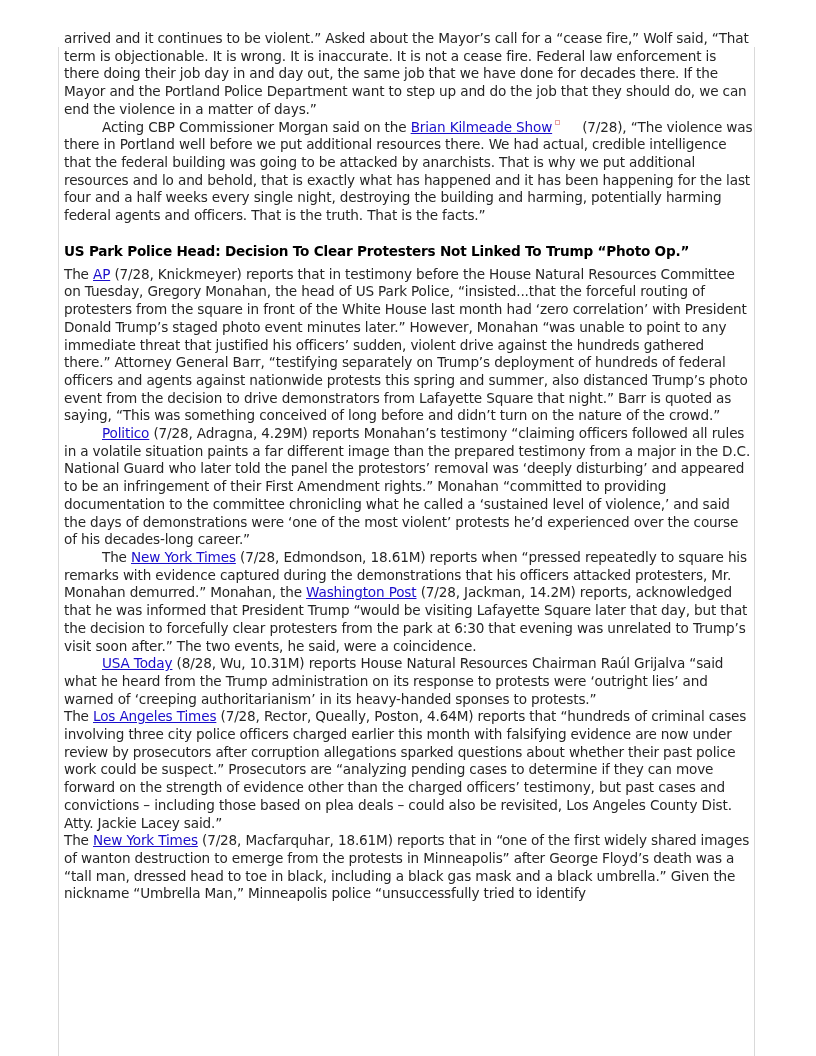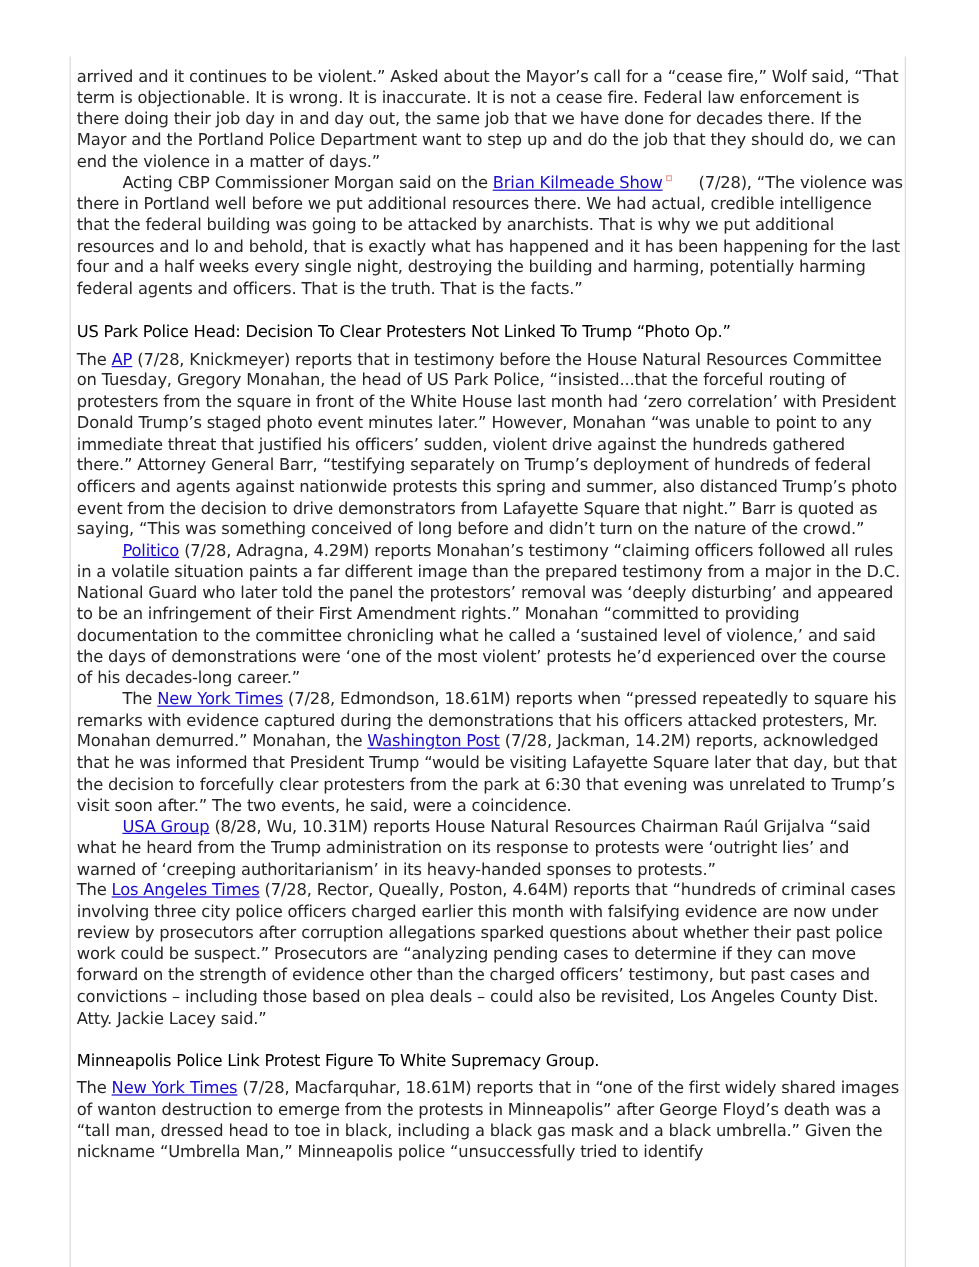--- a/index.html
+++ b/index.html
@@ -21,35 +21,35 @@
       top: 47px;
       width: 697px;
       height: 1010px;
       border-left: 1px solid #d9d9d9;
       border-right: 1px solid #d9d9d9;
       box-sizing: border-box;
     }
     .content {
       position: absolute;
       left: 64px;
-      top: 56px;
+      top: 30px;
       width: 690px;
       font-size: 13.6px;
       line-height: 17.7px;
       letter-spacing: -0.15px;
     }
     p {
       margin: 0;
     }
     p.indent {
       text-indent: 38px;
     }
     h2 {
       font-size: 13.6px;
-      font-weight: normal;
+      font-weight: bold;
       color: #000000;
       margin: 14px 0 6px 0;
       line-height: 18px;
       letter-spacing: -0.2px;
     }
     a {
       color: #1a0dcc;
       text-decoration: underline;
     }
     .marker {
@@ -70,20 +70,19 @@
 
 <div class="content">
 
   <p>arrived and it continues to be violent.” Asked about the Mayor’s call for a “cease fire,” Wolf said, “That term is objectionable. It is wrong. It is inaccurate. It is not a cease fire. Federal law enforcement is there doing their job day in and day out, the same job that we have done for decades there. If the Mayor and the Portland Police Department want to step up and do the job that they should do, we can end the violence in a matter of days.”</p>
   <p class="indent"><span>Acting CBP Commissioner Morgan said on the </span><a href="#">Brian Kilmeade Show</a><span class="marker"></span><span>(7/28), “The violence was there in Portland well before we put additional resources there. We had actual, credible intelligence that the federal building was going to be attacked by anarchists. That is why we put additional resources and lo and behold, that is exactly what has happened and it has been happening for the last four and a half weeks every single night, destroying the building and harming, potentially harming federal agents and officers. That is the truth. That is the facts.”</span></p>
 
   <h2 style="margin-top:17px;">US Park Police Head: Decision To Clear Protesters Not Linked To Trump “Photo Op.”</h2>
   <p><span>The </span><a href="#">AP</a><span> (7/28, Knickmeyer) reports that in testimony before the House Natural Resources Committee on Tuesday, Gregory Monahan, the head of US Park Police, “insisted...that the forceful routing of protesters from the square in front of the White House last month had ‘zero correlation’ with President Donald Trump’s staged photo event minutes later.” However, Monahan “was unable to point to any immediate threat that justified his officers’ sudden, violent drive against the hundreds gathered there.” Attorney General Barr, “testifying separately on Trump’s deployment of hundreds of federal officers and agents against nationwide protests this spring and summer, also distanced Trump’s photo event from the decision to drive demonstrators from Lafayette Square that night.” Barr is quoted as saying, “This was something conceived of long before and didn’t turn on the nature of the crowd.”</span></p>
   <p class="indent"><a href="#">Politico</a><span> (7/28, Adragna, 4.29M) reports Monahan’s testimony “claiming officers followed all rules in a volatile situation paints a far different image than the prepared testimony from a major in the D.C. National Guard who later told the panel the protestors’ removal was ‘deeply disturbing’ and appeared to be an infringement of their First Amendment rights.” Monahan “committed to providing documentation to the committee chronicling what he called a ‘sustained level of violence,’ and said the days of demonstrations were ‘one of the most violent’ protests he’d experienced over the course of his decades-long career.”</span></p>
   <p class="indent"><span>The </span><a href="#">New York Times</a><span> (7/28, Edmondson, 18.61M) reports when “pressed repeatedly to square his remarks with evidence captured during the demonstrations that his officers attacked protesters, Mr. Monahan demurred.” Monahan, the </span><a href="#">Washington Post</a><span> (7/28, Jackman, 14.2M) reports, acknowledged that he was informed that President Trump “would be visiting Lafayette Square later that day, but that the decision to forcefully clear protesters from the park at 6:30 that evening was unrelated to Trump’s visit soon after.” The two events, he said, were a coincidence.</span></p>
-  <p class="indent"><a href="#">USA Group</a><span> (8/28, Wu, 10.31M) reports House Natural Resources Chairman Raúl Grijalva “said what he heard from the Trump administration on its response to protests were ‘outright lies’ and warned of ‘creeping authoritarianism’ in its heavy-handed sponses to protests.”</span></p>
+  <p class="indent"><a href="#">USA Today</a><span> (8/28, Wu, 10.31M) reports House Natural Resources Chairman Raúl Grijalva “said what he heard from the Trump administration on its response to protests were ‘outright lies’ and warned of ‘creeping authoritarianism’ in its heavy-handed sponses to protests.”</span></p>
 
   <p><span>The </span><a href="#">Los Angeles Times</a><span> (7/28, Rector, Queally, Poston, 4.64M) reports that “hundreds of criminal cases involving three city police officers charged earlier this month with falsifying evidence are now under review by prosecutors after corruption allegations sparked questions about whether their past police work could be suspect.” Prosecutors are “analyzing pending cases to determine if they can move forward on the strength of evidence other than the charged officers’ testimony, but past cases and convictions – including those based on plea deals – could also be revisited, Los Angeles County Dist. Atty. Jackie Lacey said.”</span></p>
 
-  <h2 style="margin-top:17px;">Minneapolis Police Link Protest Figure To White Supremacy Group.</h2>
   <p><span>The </span><a href="#">New York Times</a><span> (7/28, Macfarquhar, 18.61M) reports that in “one of the first widely shared images of wanton destruction to emerge from the protests in Minneapolis” after George Floyd’s death was a “tall man, dressed head to toe in black, including a black gas mask and a black umbrella.” Given the nickname “Umbrella Man,” Minneapolis police “unsuccessfully tried to identify</span></p>
 
 </div>
 
 </body></html>

